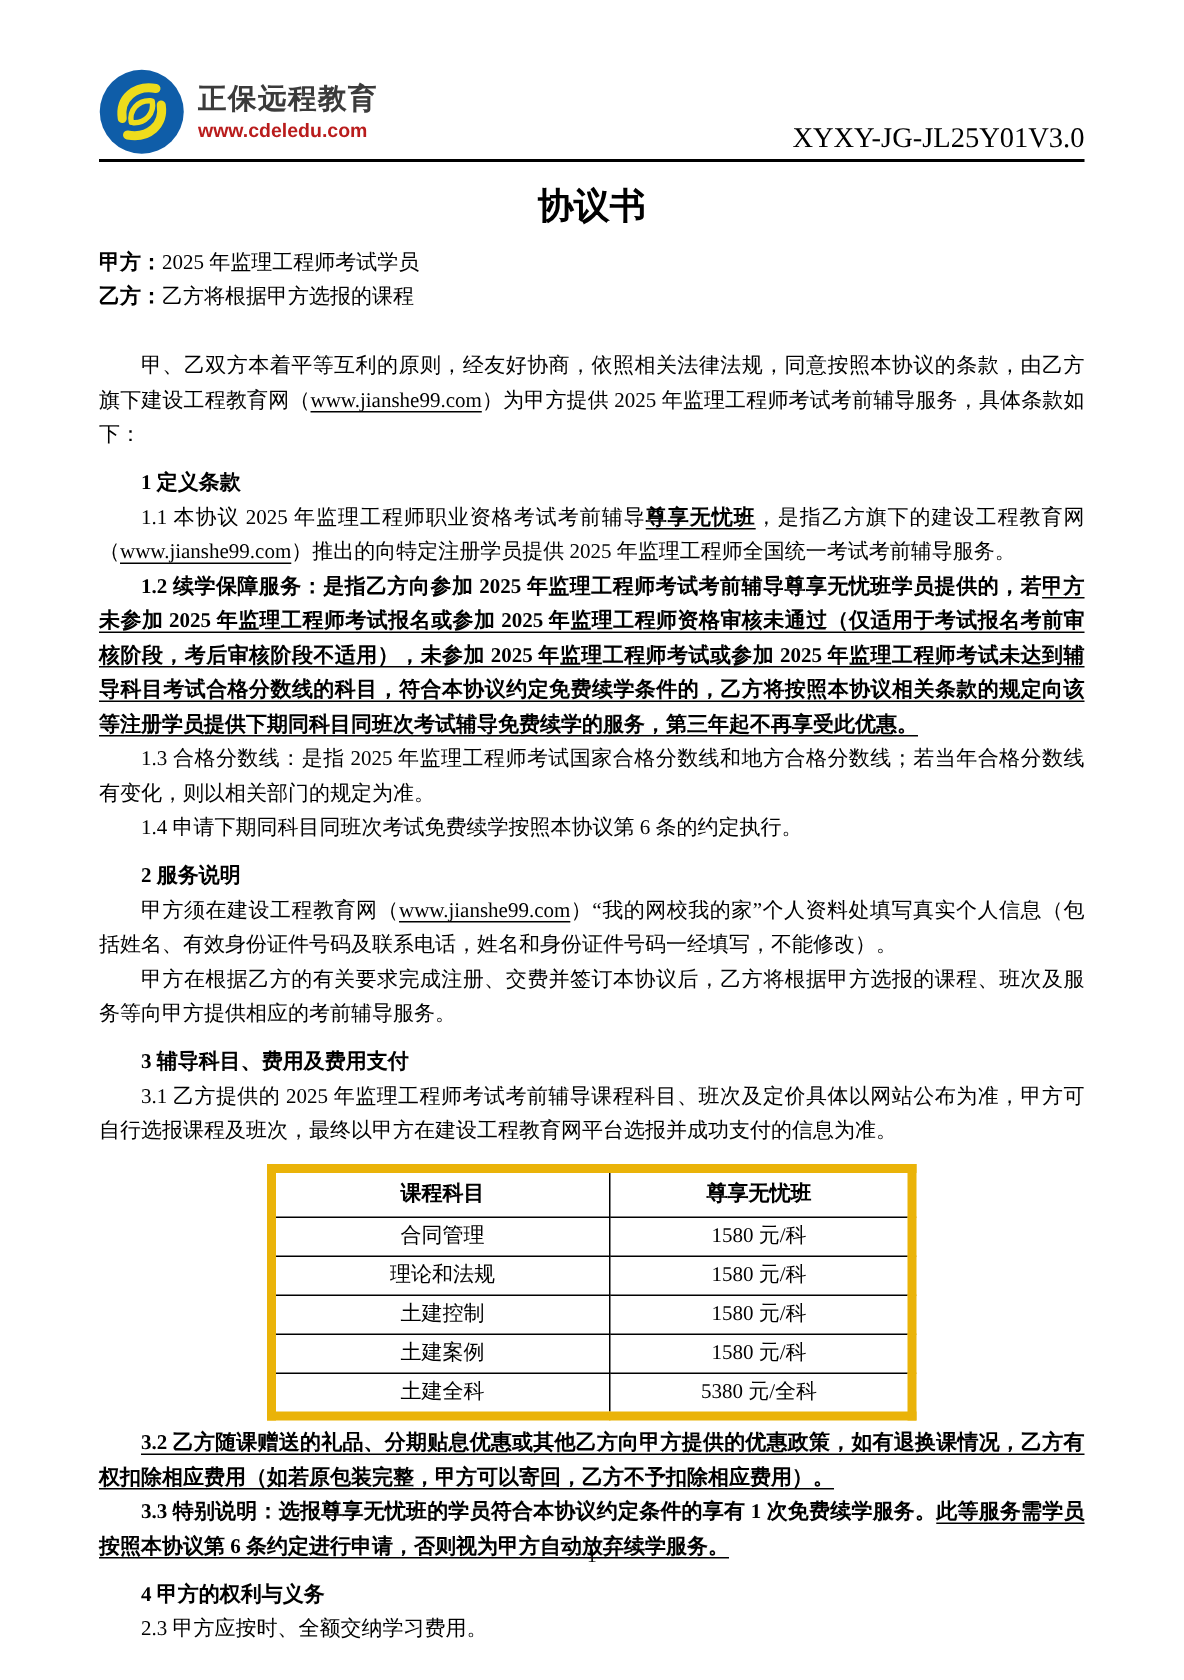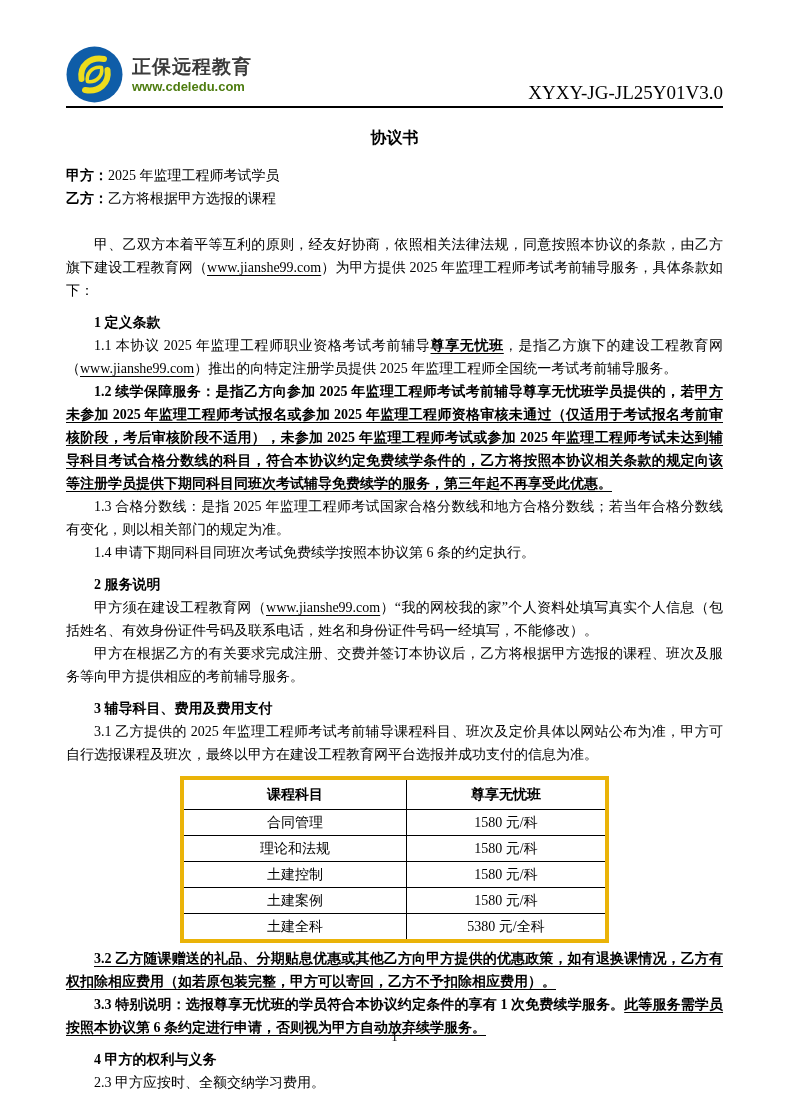--- a/index.html
+++ b/index.html
@@ -20,37 +20,37 @@
     border-bottom:2px solid #000; padding-bottom:3px;gap:14px;
   }
   .brand { display:flex; align-items:center; gap:9px; }
   .brand svg { display:block; }
   .brand-name {
     font-family:"Liberation Sans","DejaVu Sans",sans-serif;
     font-weight:bold; font-size:19px; line-height:24px; color:#3b3b3b; letter-spacing:1px;
   }
   .brand-url {
     font-family:"Liberation Sans","DejaVu Sans",sans-serif;
-    font-weight:bold; font-size:13px; line-height:16px; color:#4d7c0f;
+    font-weight:bold; font-size:13px; line-height:16px; color:#b91c1c;
   }
   .doc-code { font-size:19px; line-height:17px; margin-bottom:2px; }
   
-  .title { text-align:center; font-weight:bold; font-size:16px; line-height:30px; margin:15px 0 11px 0; }
+  .title { text-align:center; font-weight:bold; font-size:24px; line-height:30px; margin:15px 0 11px 0; }
   
   .blk { margin:0; text-align:justify; }
   .para, .heading { text-indent:28px; }
   .party { text-indent:0; }
   .heading { font-weight:bold; margin-top:9px; }
   .blank { height:23px; }
   .b { font-weight:bold; }
   .u { text-decoration:underline; text-underline-offset:3px; text-decoration-thickness:1px; }
   .lnk { text-decoration:underline; text-underline-offset:3px; color:#000; cursor:pointer; }
   
   .tbl-wrap { margin:10px 0 4px 0; }
-  table.price-table { border-collapse:collapse; margin:0 auto; border:4px solid #eab308; }
+  table.price-table { border-collapse:collapse; margin:0 auto; border:6px solid #eab308; }
   table.price-table th, table.price-table td {
     border:1px solid #000; text-align:center; padding:0; font-size:14px;
   }
   table.price-table th { font-weight:bold; height:29px; width:222px; }
   table.price-table th + th { width:198px; }
   table.price-table td { height:25px; }
   
   .footer { position:absolute; left:0; right:0; top:1028px; text-align:center; font-size:13px; line-height:18px; }
 </style>
 </head>

